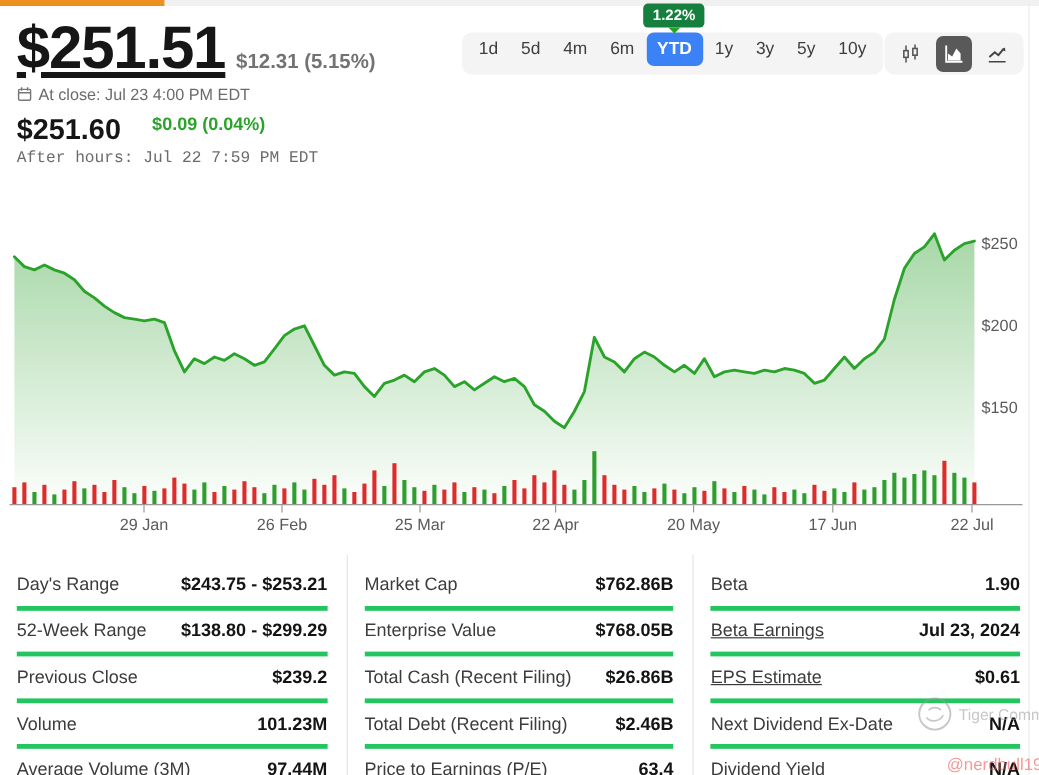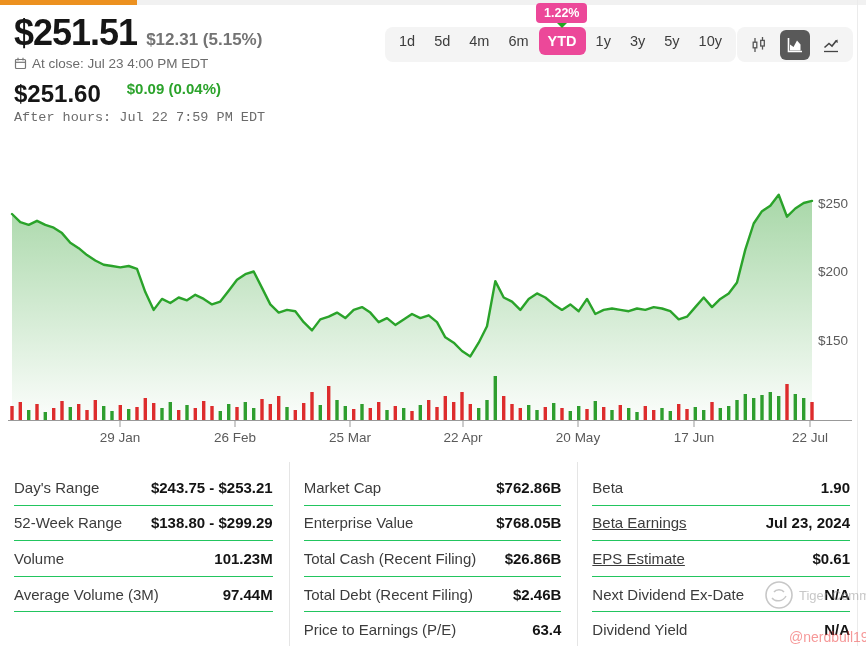--- a/index.html
+++ b/index.html
@@ -4,52 +4,52 @@
 <style>
   html,body{margin:0;padding:0;background:#fff;}
   .page{position:relative;width:866px;height:646px;background:#fff;overflow:hidden;
         font-family:"Liberation Sans",sans-serif;}
   
   .topstrip{position:absolute;top:0;left:0;width:866px;height:5px;background:#f1f1f1;}
   .topstrip .fill{width:137px;height:5px;background:#ec9120;}
   
   .quote{position:absolute;left:14px;top:13px;}
   .price-row{display:flex;align-items:baseline;gap:9px;}
-  .big-price{font-size:36px;font-weight:bold;color:#161616;letter-spacing:-1px;line-height:1.1;}
+  .big-price{font-size:50px;font-weight:bold;color:#161616;letter-spacing:-1px;line-height:1.1;text-decoration:underline;}
   .big-chg{font-size:17px;font-weight:bold;color:#737373;}
   .note{display:flex;align-items:center;gap:5px;color:#6b6b6b;font-size:13.5px;margin-top:3px;}
   .ah-row{display:flex;align-items:flex-start;gap:26px;margin-top:9px;}
   .ah-price{font-size:24px;font-weight:bold;color:#161616;}
   .ah-chg{font-size:15px;font-weight:bold;color:#2ba32b;}
   
   .ranges{position:absolute;left:385px;top:27px;height:35px;background:#f4f4f4;border-radius:8px;
           display:flex;align-items:flex-start;padding:0 5px;gap:1px;}
   .rbtn{border:none;background:none;font-family:inherit;font-size:14.5px;color:#3d3d3d;
         padding:0 9px;height:28px;border-radius:6px;cursor:pointer;}
-  .rbtn.active{background:#ec4899;color:#fff;font-weight:bold;}
-  
-  .badge{position:absolute;left:536px;top:3px;background:#ec4899;color:#fff;font-size:12.5px;
+  .rbtn.active{background:#3b82f6;color:#fff;font-weight:bold;}
+  
+  .badge{position:absolute;left:536px;top:3px;background:#15803d;color:#fff;font-size:12.5px;
          font-weight:bold;padding:3px 8px;border-radius:4px;z-index:3;}
   .badge::after{content:"";position:absolute;left:50%;margin-left:-5px;top:100%;
                 border:5px solid transparent;border-top-color:#23a523;}
   
   .cticons{position:absolute;left:737px;top:27px;height:35px;background:#f4f4f4;border-radius:8px;
            display:flex;align-items:center;gap:7px;padding:0 8px;z-index:2;}
   .cbtn{width:28px;height:28px;display:flex;align-items:center;justify-content:center;
         border:none;background:none;border-radius:6px;cursor:pointer;padding:0;}
   .cbtn.active{background:#595959;width:30px;height:30px;}
   
   #chart-svg{position:absolute;left:0;top:185px;}
   .axlbl{font-size:13.5px;fill:#5a5a5a;font-family:"Liberation Sans",sans-serif;}
   
   .stats{position:absolute;left:0;top:462px;width:866px;display:flex;z-index:1;}
   .scol{width:289px;box-sizing:border-box;padding:8px 16px 0 14px;}
   .scol + .scol{border-left:1px solid #e5e5e5;}
   .srow{display:flex;justify-content:space-between;align-items:center;height:34.6px;
-        border-bottom:1px solid #22c55e;font-size:15px;}
+        border-bottom:4px solid #22c55e;font-size:15px;}
   .slabel{color:#3c3c3c;white-space:nowrap;}
   .slabel.link{text-decoration:underline;cursor:pointer;}
   .svalue{color:#141414;font-weight:bold;white-space:nowrap;}
   
   .watermark{position:absolute;left:763px;top:579px;width:145px;z-index:2;opacity:.55;
              pointer-events:none;color:#9a9a9a;}
   .wm-top{display:flex;align-items:center;gap:4px;}
   .wm-brand{font-size:13px;color:#9a9a9a;}
   .wm-handle{font-size:14px;color:#ef4444;margin-left:26px;margin-top:18px;}
   
@@ -265,20 +265,24 @@
     <div class="scol">
       <div class="srow">
         <span class="slabel">Day's Range</span>
         <span class="svalue">$243.75 - $253.21</span>
       </div>
       <div class="srow">
         <span class="slabel">52-Week Range</span>
         <span class="svalue">$138.80 - $299.29</span>
       </div>
       <div class="srow">
+        <span class="slabel">Previous Close</span>
+        <span class="svalue">$239.2</span>
+      </div>
+      <div class="srow">
         <span class="slabel">Volume</span>
         <span class="svalue">101.23M</span>
       </div>
       <div class="srow">
         <span class="slabel">Average Volume (3M)</span>
         <span class="svalue">97.44M</span>
       </div>
     </div>
     <div class="scol">
       <div class="srow">

